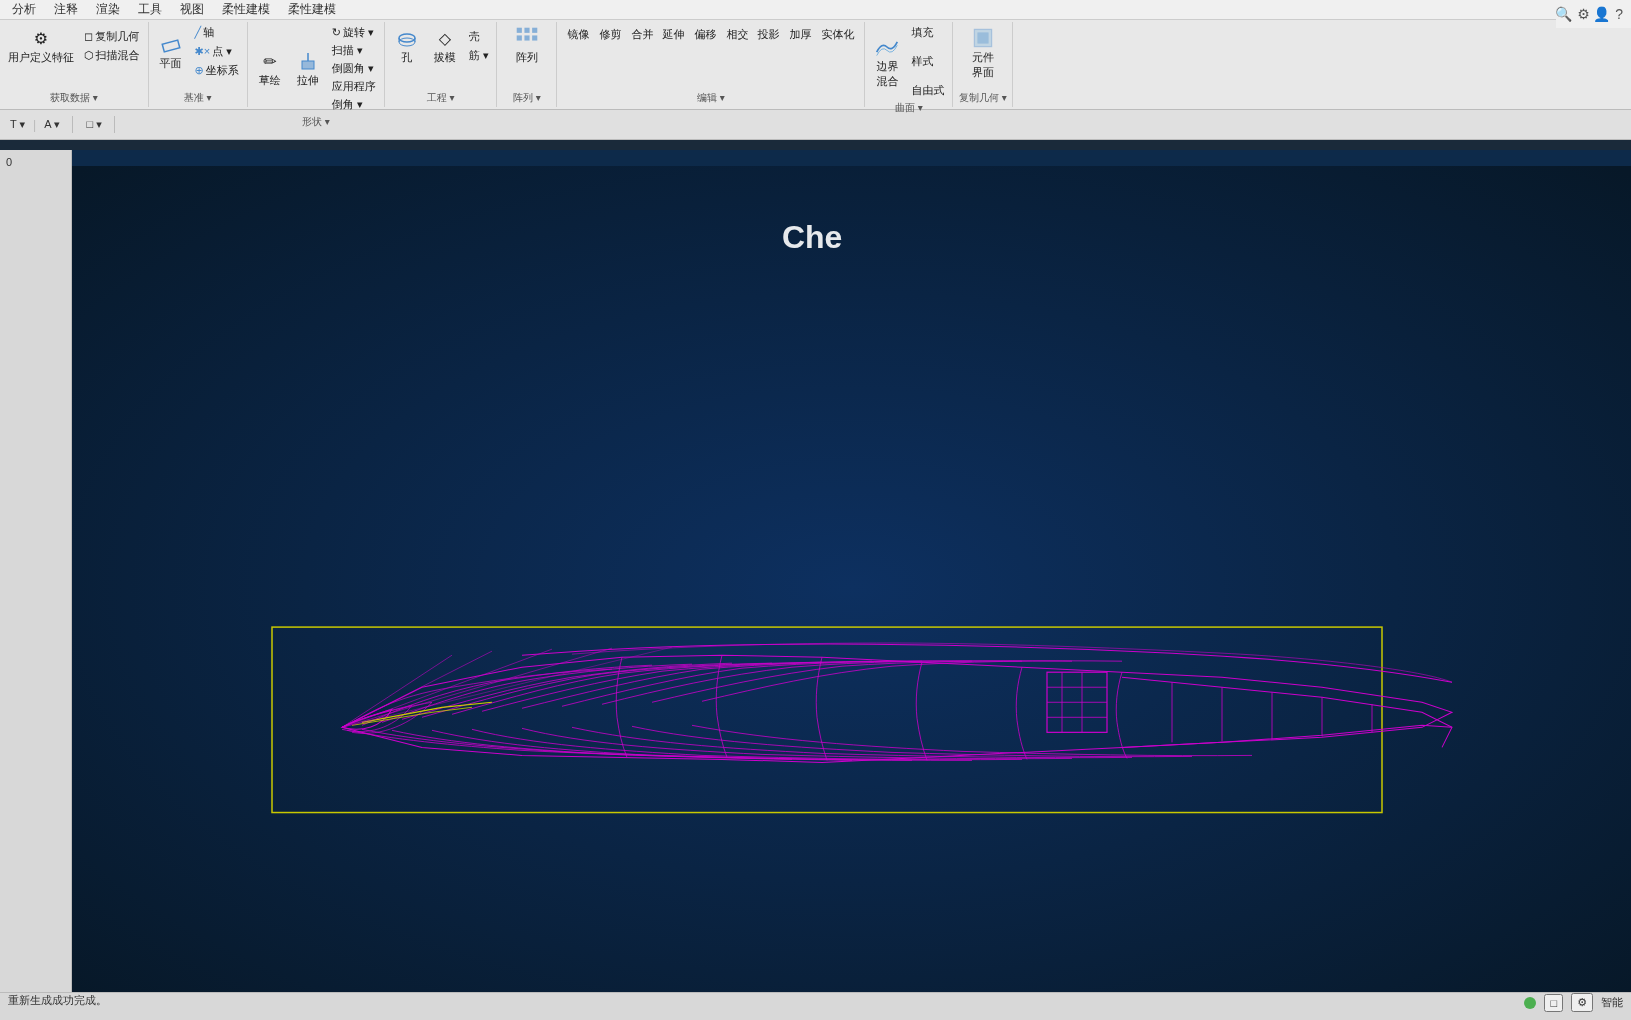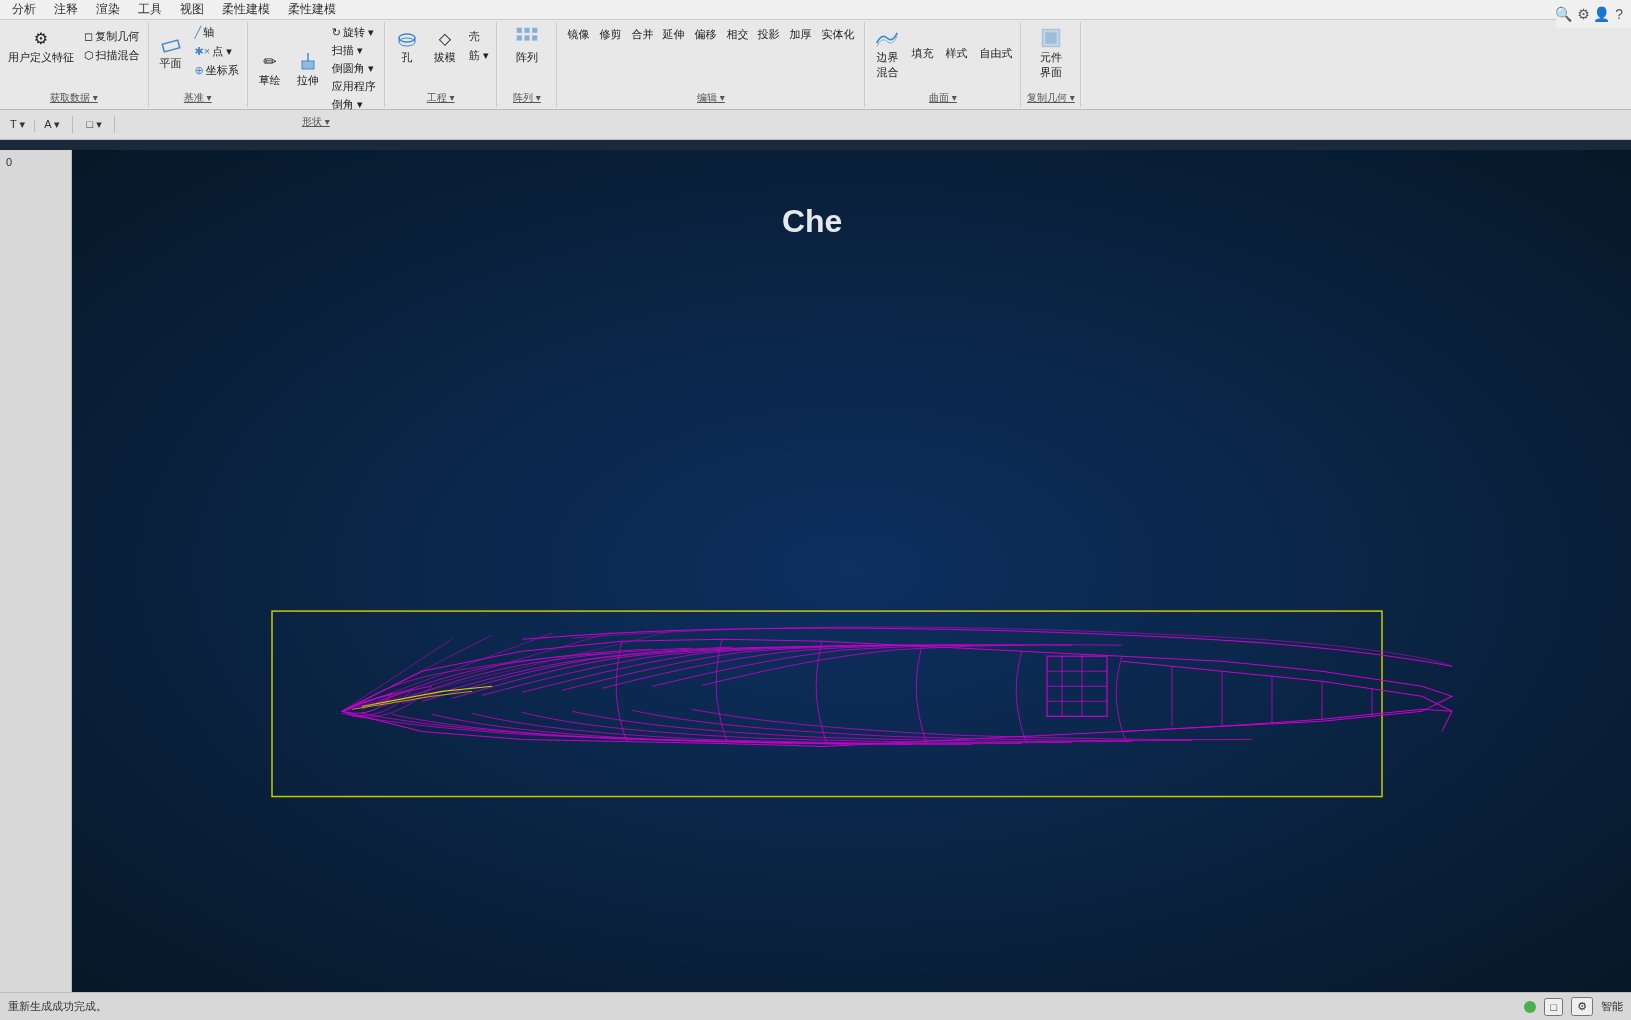--- a/index.html
+++ b/index.html
@@ -51,21 +51,20 @@
       align-items: center;
       border-right: 1px solid #ccc;
       padding: 2px 4px;
       min-width: 60px;
     }
     .ribbon-group-label {
       font-size: 10px;
       color: #555;
       margin-top: auto;
       padding-top: 2px;
-      text-decoration: underline;
     }
     .ribbon-row {
       display: flex;
       align-items: center;
       gap: 2px;
       flex-wrap: wrap;
     }
     .ribbon-btn {
       display: flex;
       flex-direction: column;
@@ -158,36 +157,36 @@
       right: 0;
       bottom: 28px;
       background: #0d2a4a;
       overflow: hidden;
     }
 
     
     #wireframe-container {
       position: absolute;
       left: 0;
-      top: 0;
+      top: 16px;
       width: 100%;
       height: 100%;
     }
 
     
     #status-bar {
       position: absolute;
       bottom: 0;
       left: 0;
       right: 0;
       height: 28px;
       background: #d8d8d8;
       border-top: 1px solid #bbb;
       display: flex;
-      align-items: center;
+      align-items: flex-start;
       padding: 0 8px;
       gap: 18px;
     }
     .status-text { font-size: 11px; color: #333; }
     .status-right {
       margin-left: auto;
       display: flex;
       align-items: center;
       gap: 8px;
     }
@@ -403,21 +402,21 @@
     <div class="ribbon-row">
       <button class="ribbon-btn">
         <div class="btn-icon">
           <svg width="28" height="28" viewBox="0 0 28 28">
             <path d="M2 20 Q8 8 14 14 Q20 20 26 8" fill="none" stroke="#4488cc" stroke-width="2"></path>
             <path d="M2 24 Q8 12 14 18 Q20 24 26 12" fill="none" stroke="#66aadd" stroke-width="1"></path>
           </svg>
         </div>
         <span>边界<br>混合</span>
       </button>
-      <div style="display:flex;gap:4px;">
+      <div style="display:flex;flex-direction:column;gap:12px;">
         <button class="ribbon-btn-small">
             <span>填充</span>
           </button>
         <button class="ribbon-btn-small">
             <span>样式</span>
           </button>
         <button class="ribbon-btn-small">
             <span>自由式</span>
           </button>
       </div>

